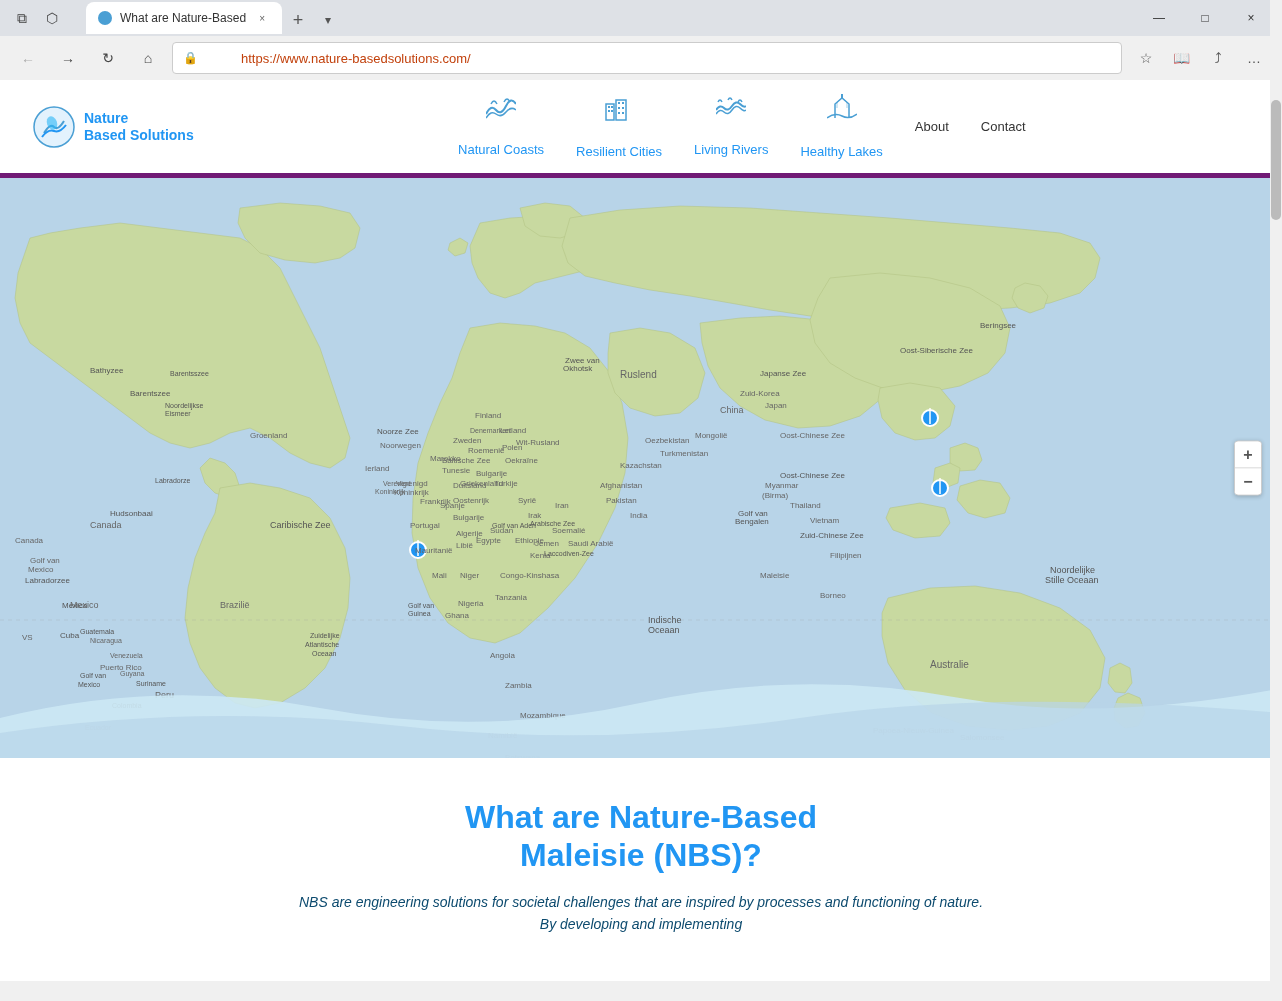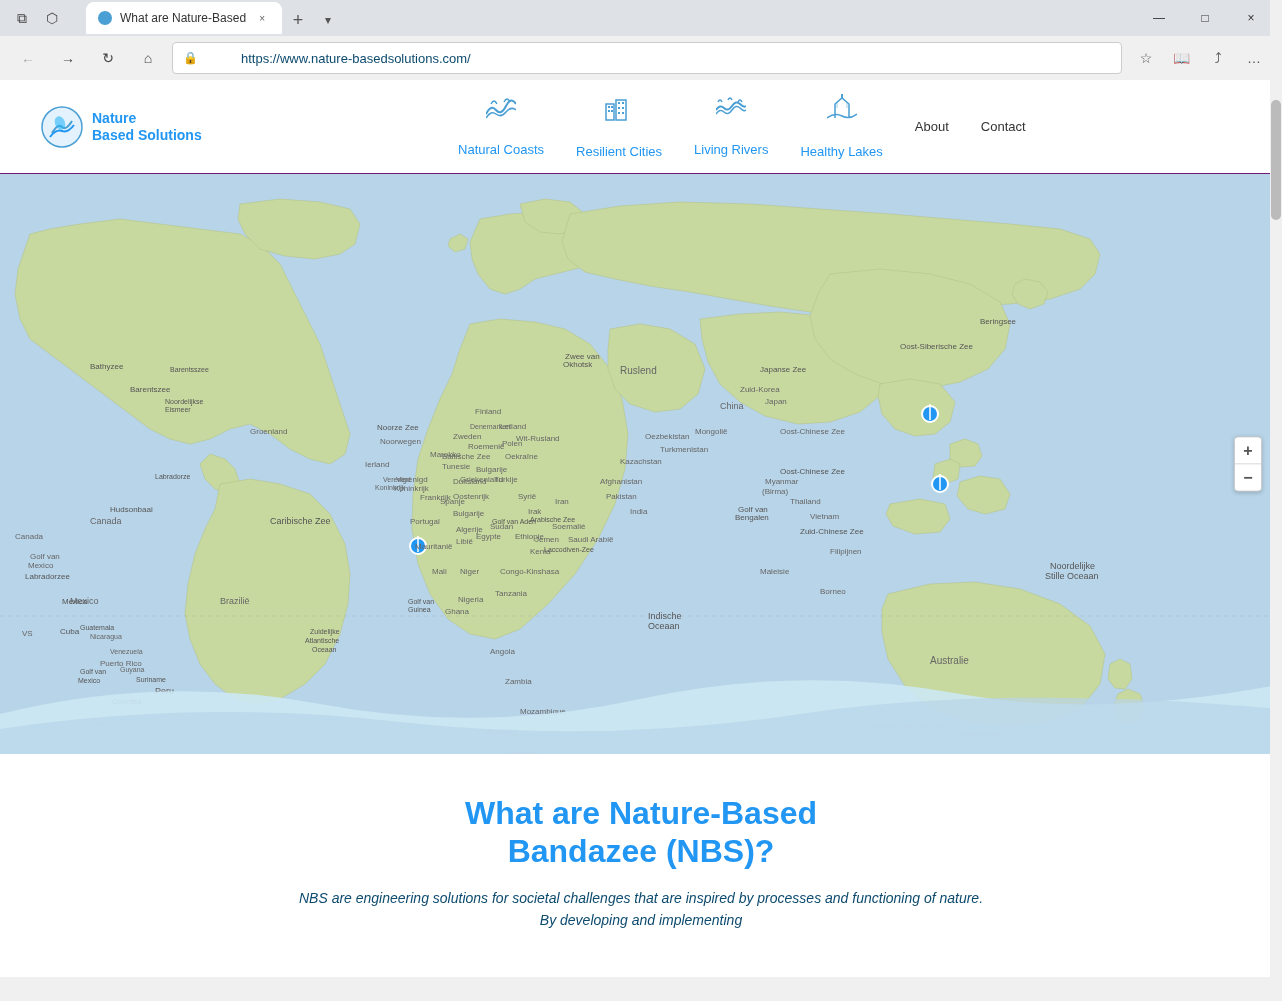--- a/index.html
+++ b/index.html
@@ -142,21 +142,21 @@
       border-radius: 4px;
       background: white;
       display: flex;
       align-items: center;
       padding: 0 10px;
       gap: 6px;
       font-size: 13px;
       color: #333;
     }
     .lock-icon { color: #666; font-size: 12px; }
-    .address-text { color: #0c4a6e; padding-left: 37px; }
+    .address-text { color: #c2410c; padding-left: 37px; }
     .toolbar-icons {
       display: flex;
       gap: 4px;
     }
     .toolbar-icon-btn {
       width: 32px;
       height: 32px;
       border: none;
       background: transparent;
       cursor: pointer;
@@ -171,23 +171,23 @@
     
     .website {
       background: white;
       width: 100%;
     }
 
     
     .site-nav {
       display: flex;
       align-items: center;
-      padding: 10px 40px;
+      padding: 10px 32px;
       background: white;
-      border-bottom: 1px solid #701a75;
+      border-bottom: 5px solid #701a75;
       gap: 20px;
     }
     .logo-area {
       display: flex;
       align-items: center;
       gap: 8px;
       margin-right: 20px;
     }
     .logo-icon {
       width: 44px;
@@ -663,21 +663,21 @@
     <div class="map-zoom">
       <button class="zoom-btn">+</button>
       <div class="zoom-divider"></div>
       <button class="zoom-btn">−</button>
     </div>
   </div>
 
   <div class="bottom-section">
     <h1 class="section-title">
       <span>What are Nature-Based</span><br>
-      <span>Bandazee (NBS)?</span>
+      <span>Maleisie (NBS)?</span>
     </h1>
     <p class="section-text">NBS are engineering solutions for societal challenges that are inspired by processes and functioning of nature. By developing and implementing</p>
   </div>
 
 </div>
 
 <div class="scrollbar">
   <div class="scrollbar-thumb"></div>
 </div>
 

